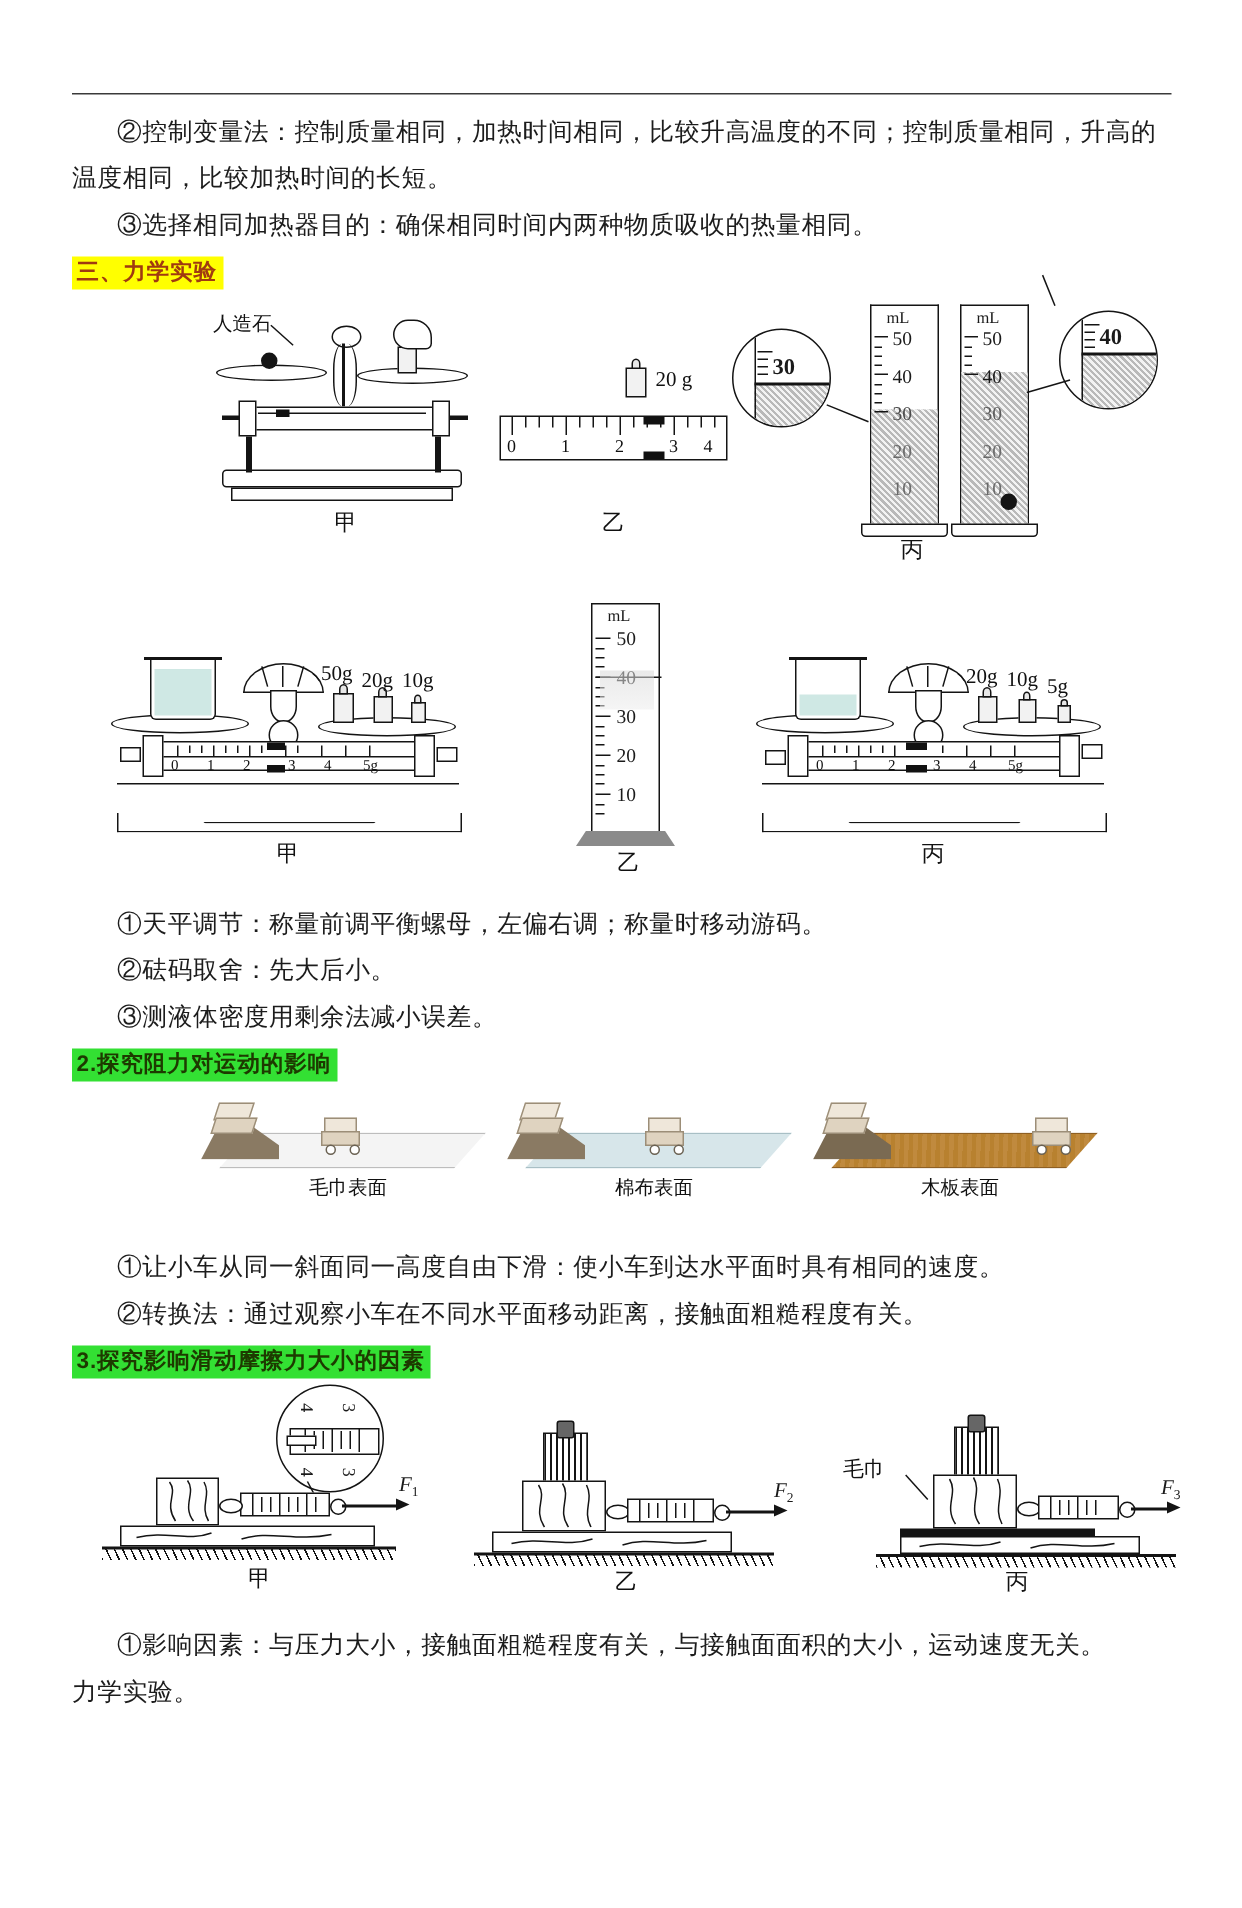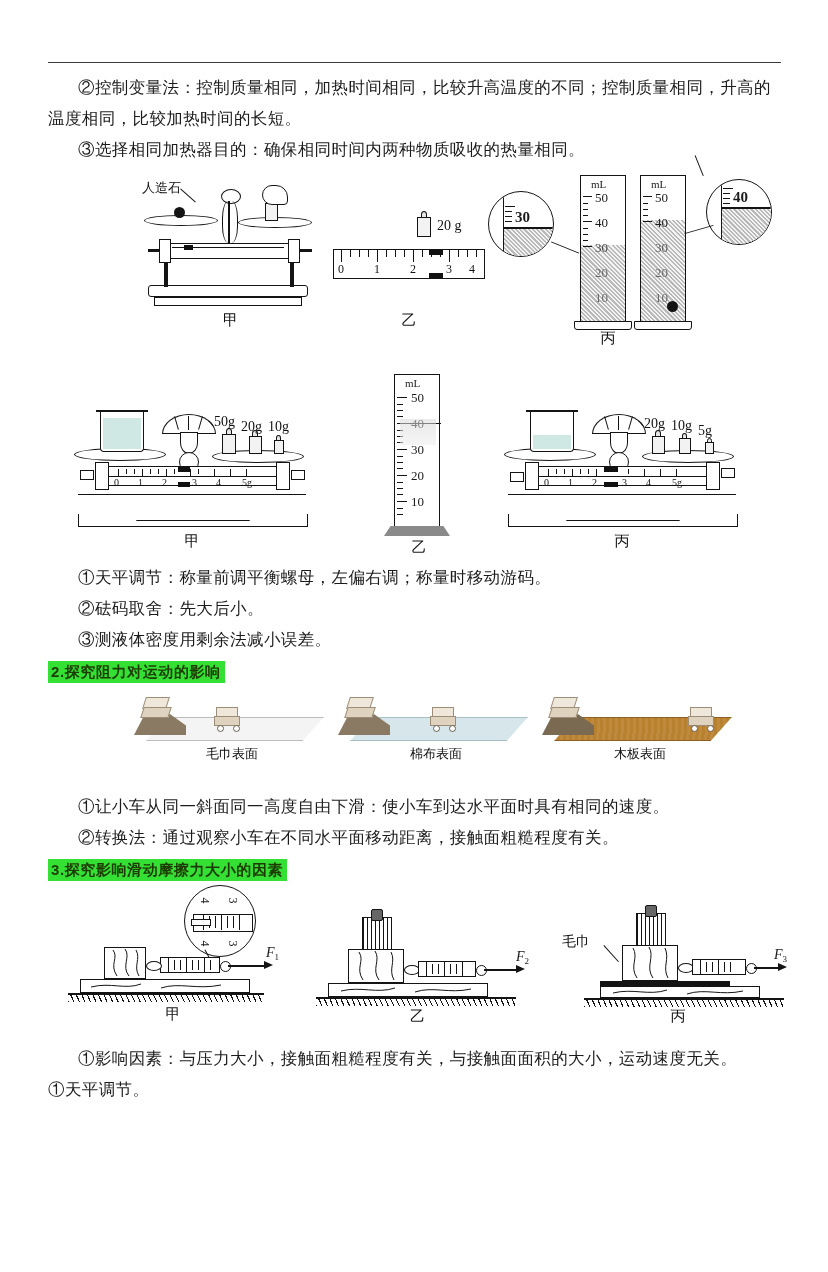--- a/index.html
+++ b/index.html
@@ -72,20 +72,23 @@
 <div class="page">
 
   <div class="top-rule"></div>
 
   <div class="content">
 
     <p class="body-line indent">②控制变量法：控制质量相同，加热时间相同，比较升高温度的不同；控制质量相同，升高的</p>
     <p class="body-line">温度相同，比较加热时间的长短。</p>
     <p class="body-line indent">③选择相同加热器目的：确保相同时间内两种物质吸收的热量相同。</p>
 
+    <p style="margin:6px 0 0 0;">
+      <span class="hl hl-yellow">三、力学实验</span>
+    </p>
 
 
     <div class="fig" style="height:185px;margin-top:6px;">
 
       <div style="position:absolute;left:90px;top:8px;width:185px;height:150px;">
 
         <div class="lbl" style="left:4px;top:0px;font-size:13px;">人造石</div>
         <div class="ln" style="left:40px;top:16px;width:20px;height:1px;transform:rotate(42deg);"></div>
 
         <div class="pan" style="left:6px;top:36px;width:74px;"></div>
@@ -376,21 +379,21 @@
         <div style="position:absolute;left:16px;top:108px;width:228px;height:26px;
                     border:1.4px solid #141414;border-top:none;background:#fff;
                     clip-path:polygon(8% 0,92% 0,100% 100%,0 100%);"></div>
         <div class="ln" style="left:16px;top:108px;width:228px;height:1.4px;"></div>
         <div style="position:absolute;left:16px;top:128px;width:228px;height:12px;border:1.4px solid #141414;border-top:none;
                     clip-path:polygon(0 0,22% 0,26% 60%,74% 60%,78% 0,100% 0,100% 100%,0 100%);background:#fff;"></div>
         <div class="cap" style="position:absolute;left:0;top:146px;width:260px;">丙</div>
       </div>
     </div>
 
-    <p class="body-line indent" style="">①天平调节：称量前调平衡螺母，左偏右调；称量时移动游码。</p>
+    <p class="body-line indent" style="margin-top:10px;">①天平调节：称量前调平衡螺母，左偏右调；称量时移动游码。</p>
     <p class="body-line indent">②砝码取舍：先大后小。</p>
     <p class="body-line indent">③测液体密度用剩余法减小误差。</p>
 
     <p style="margin:6px 0 0 0;">
       <span class="hl hl-green">2.探究阻力对运动的影响</span>
     </p>
 
     <div class="fig" style="height:82px;margin-top:6px;">
 
       <div style="position:absolute;left:84px;top:2px;width:200px;height:78px;">
@@ -574,16 +577,16 @@
             <path d="M86 7 C104 1, 120 9, 142 4" stroke="#141414" fill="none" stroke-width="1"></path>
           </svg>
         </div>
         <div class="ln" style="left:36px;top:113px;width:200px;height:1.6px;"></div>
         <div class="hatch" style="left:36px;top:114px;width:200px;height:8px;"></div>
         <div class="cap" style="position:absolute;left:30px;top:122px;width:200px;">丙</div>
       </div>
     </div>
 
     <p class="body-line indent" style="margin-top:8px;">①影响因素：与压力大小，接触面粗糙程度有关，与接触面面积的大小，运动速度无关。</p>
-    <p class="body-line">①天平调节。</p>
+    <p class="body-line">力学实验。</p>
 
   </div>
 </div>
 
 </body></html>

